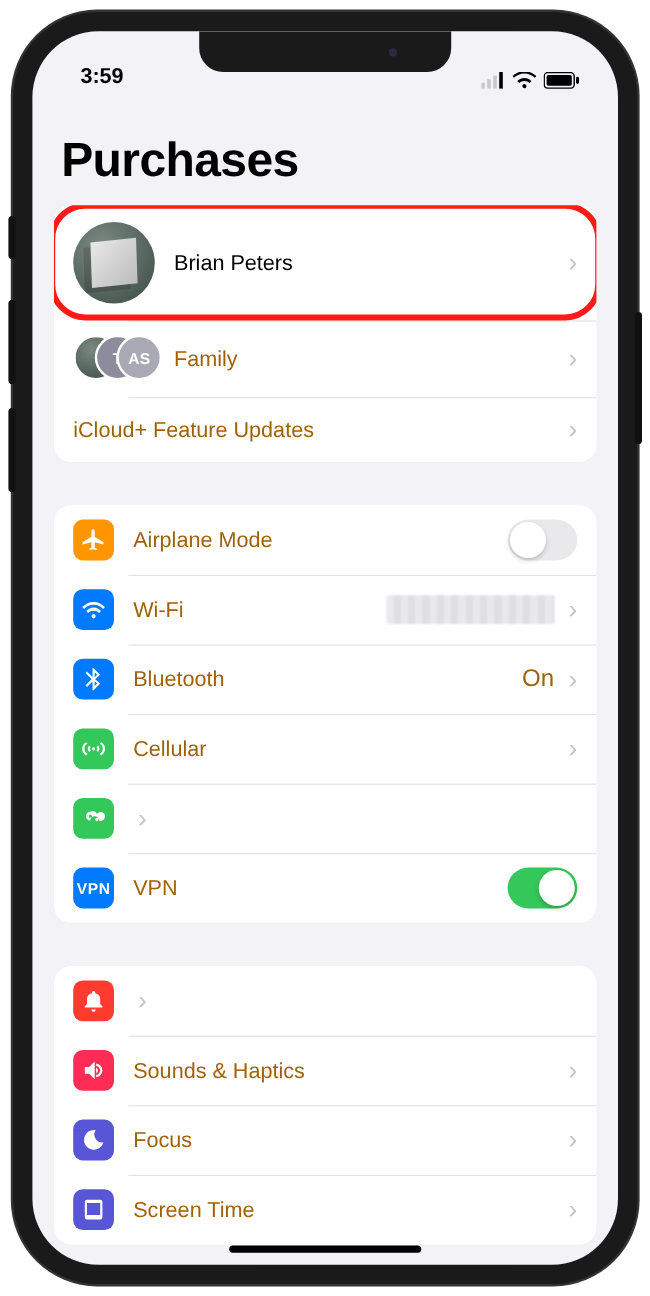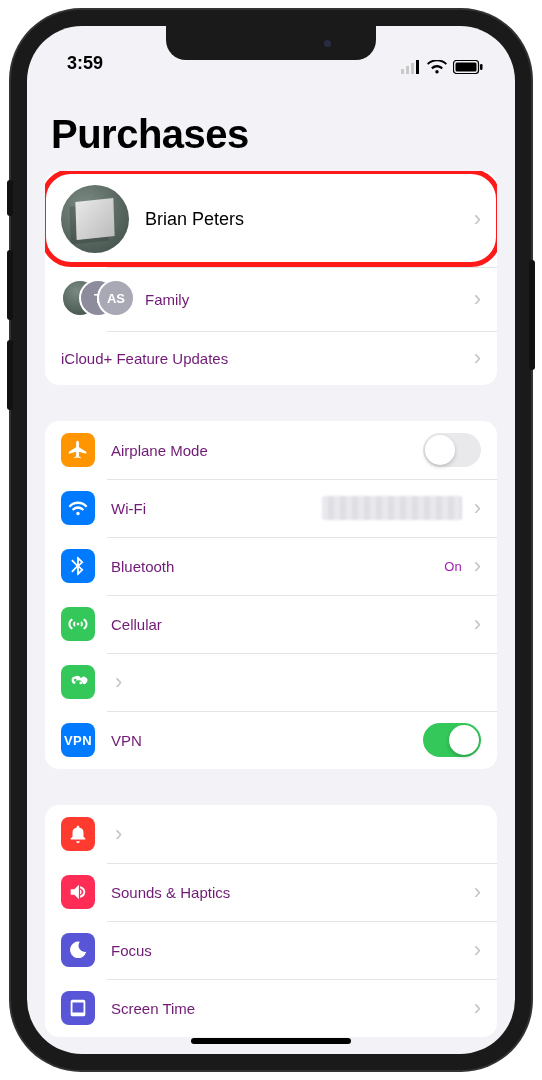--- a/index.html
+++ b/index.html
@@ -113,24 +113,24 @@
   .family-avatars .fa {
     width:38px; height:38px; border-radius:50%;
     border:2px solid #fff;
     position:absolute;
     display:flex; align-items:center; justify-content:center;
     font-size:13px; font-weight:600; color:#fff;
   }
   .fa1 { left:0; background: radial-gradient(circle at 40% 30%, #7a8a82, #3c4a44); z-index:1; }
   .fa2 { left:18px; background:#8c8c9c; z-index:2; }
   .fa3 { left:36px; background:#a9a9b5; z-index:3; }
-  .row-label { font-size: 15px; flex:1; color:#701a75; }
+  .row-label { font-size: 18px; flex:1; color:#a16207; }
   .row-title { font-size: 18px; font-weight:500; line-height:1.15; }
   .row-sub { font-size: 14px; color:#333; line-height:1.25; margin-top:2px; }
-  .row-value { font-size: 13px; color:#a21caf; margin-right:8px; }
+  .row-value { font-size: 20px; color:#a16207; margin-right:8px; }
   .row-value.blur {
     width:140px; height:24px;
     background: repeating-linear-gradient(90deg,#e9e9ed 0 6px,#dedee3 6px 12px);
     filter: blur(1px);
     border-radius:2px;
   }
   .chevron {
     color:#c5c5c9; font-size:22px; font-weight:300; margin-left:4px;
   }
   .toggle {

